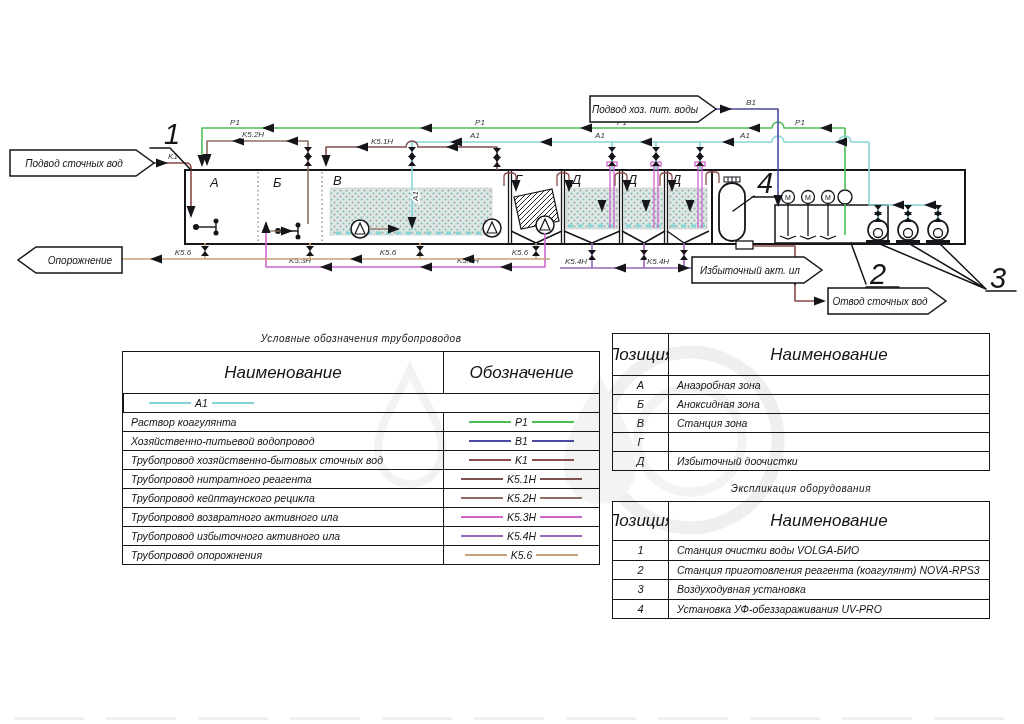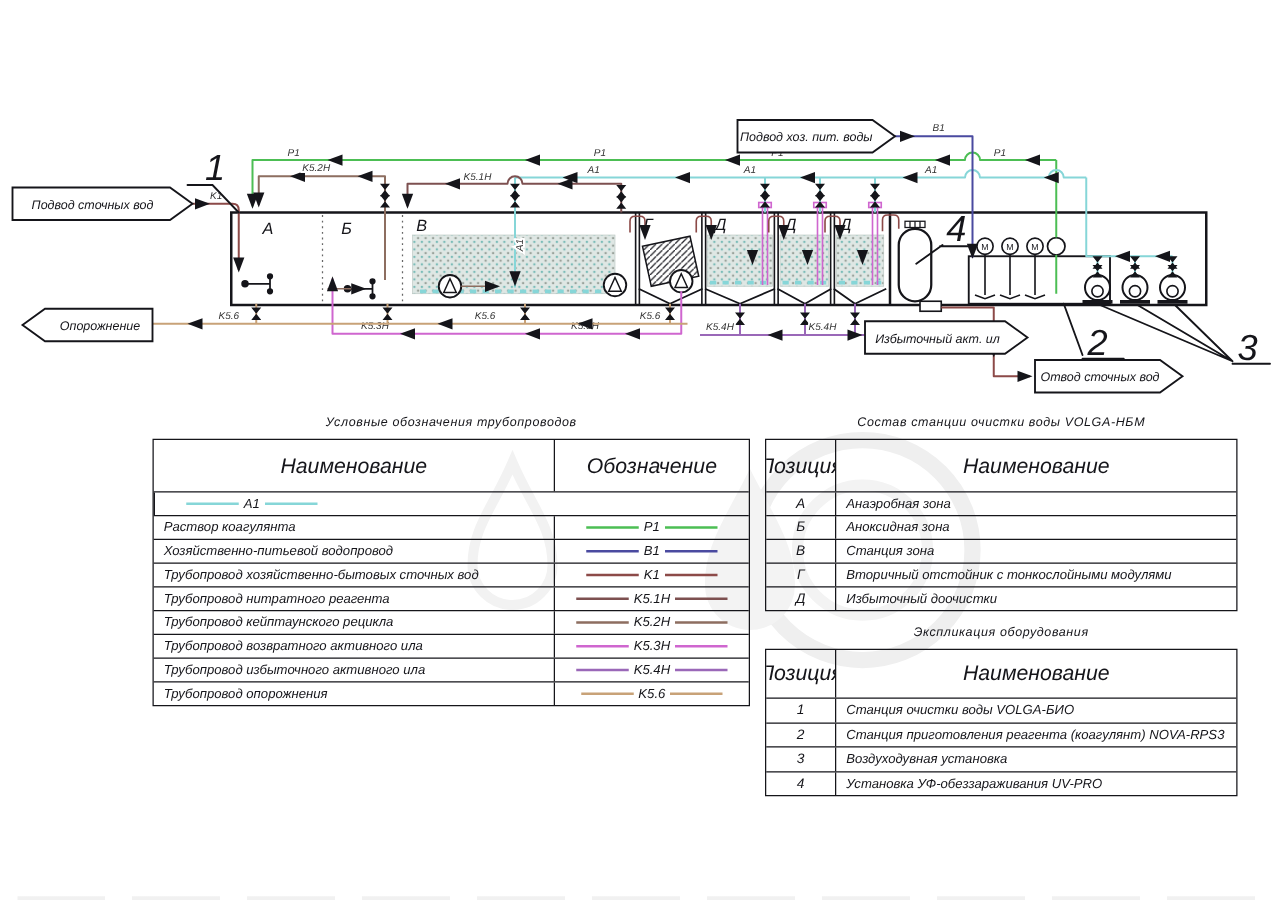--- a/index.html
+++ b/index.html
@@ -475,41 +475,39 @@
         <div class="ccode">
             <span class="swl sw-k56"></span>
             <span class="codetxt">K5.6</span>
             <span class="swr sw-k56"></span>
           </div>
       </div>
     </div>
   </div>
 
   <div class="tblwrap" style="left:612px;top:333px;width:378px;">
-    <div class="tbl-title">Состав станции очистки воды VOLGA-НБМ</div>
     <div class="tbl">
       <div class="lrow head">
         <div class="cpos cell">Позиция</div>
         <div class="cell cname">Наименование</div>
       </div>
       <div class="lrow">
         <div class="cpos cell">А</div>
         <div class="cell cname">Анаэробная зона</div>
       </div>
       <div class="lrow">
         <div class="cpos cell">Б</div>
         <div class="cell cname">Аноксидная зона</div>
       </div>
       <div class="lrow">
         <div class="cpos cell">В</div>
         <div class="cell cname">Станция зона</div>
       </div>
       <div class="lrow">
         <div class="cpos cell">Г</div>
-        <div class="cell cname">Вторичный отстойник с тонкослойными модулями</div>
       </div>
       <div class="lrow">
         <div class="cpos cell">Д</div>
         <div class="cell cname">Избыточный доочистки</div>
       </div>
     </div>
 
     <div class="tbl-title" style="margin-top:12px;">Экспликация оборудования</div>
     <div class="tbl">
       <div class="lrow head" style="height:38px;">

